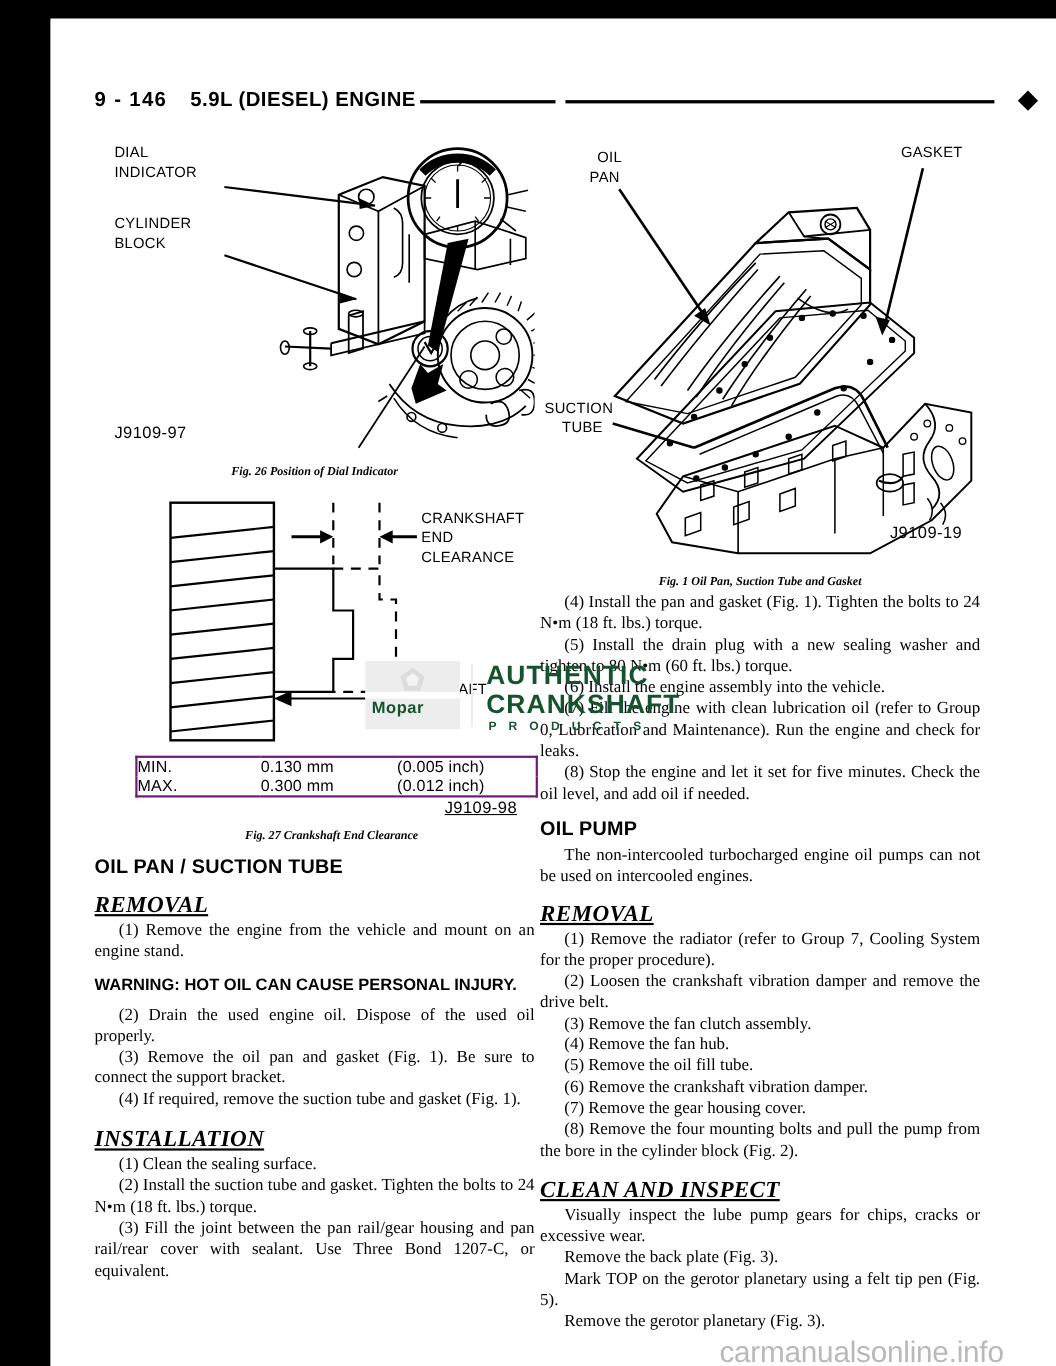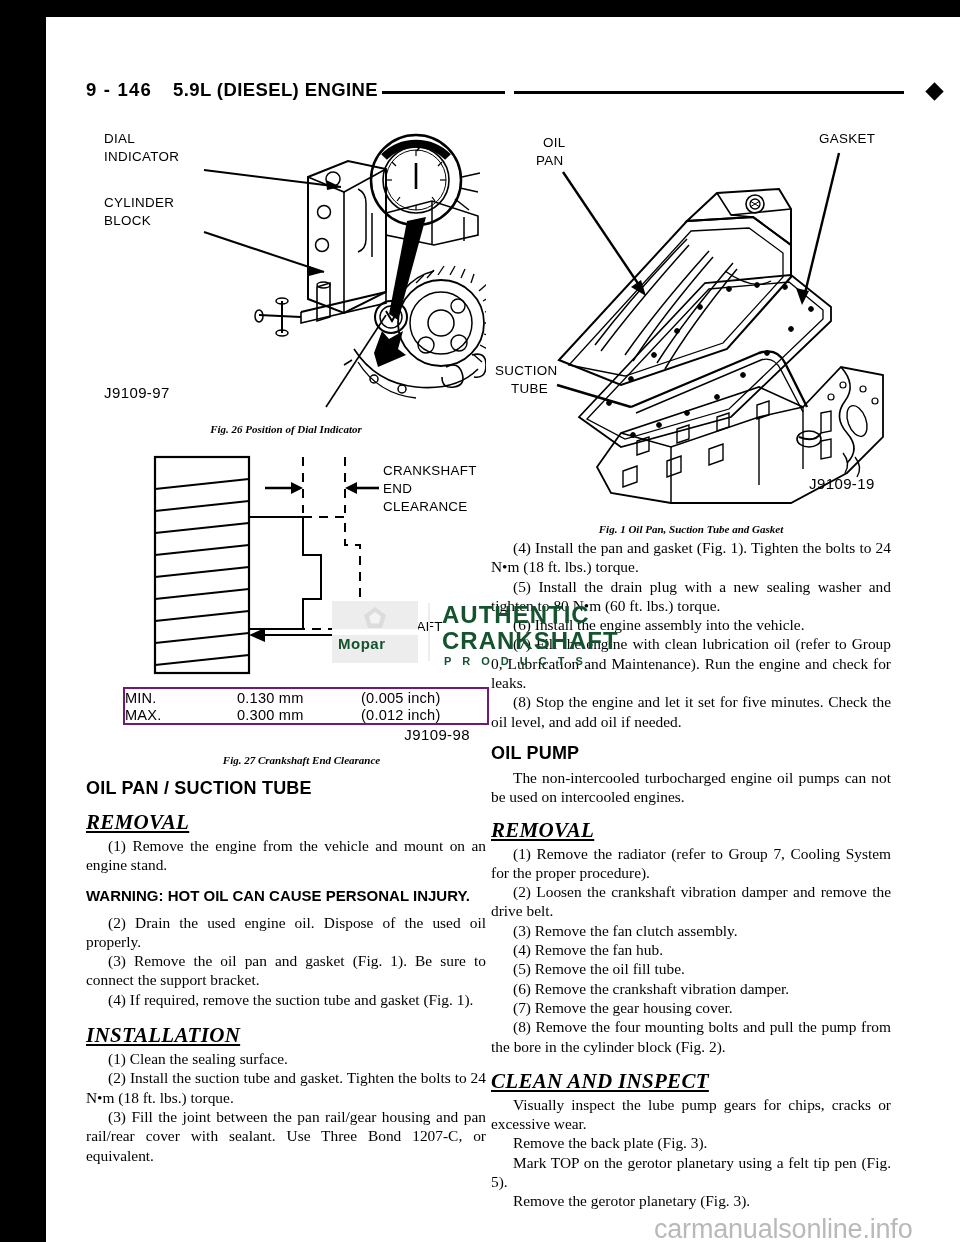--- a/index.html
+++ b/index.html
@@ -281,21 +281,21 @@
           <td class="st-mm">0.130 mm</td>
           <td class="st-in">(0.005 inch)</td>
         </tr>
         <tr>
           <td class="st-k">MAX.</td>
           <td class="st-mm">0.300 mm</td>
           <td class="st-in">(0.012 inch)</td>
         </tr>
       </tbody>
         </table>
-      <div style="text-align:right;padding-right:16px;margin-top:1px;">
+      <div style="text-align:right;padding-right:16px;margin-top:1px;text-decoration:underline;">
         <span class="figid">J9109-98</span>
       </div>
       <p class="figcap" style="margin-top:10px;">Fig. 27 Crankshaft End Clearance</p>
     </div>
 
     <h2 class="sec">OIL PAN / SUCTION TUBE</h2>
 
     <h3 class="sub">REMOVAL</h3>
     <p class="body">(1) Remove the engine from the vehicle and mount on an engine stand.</p>
 

